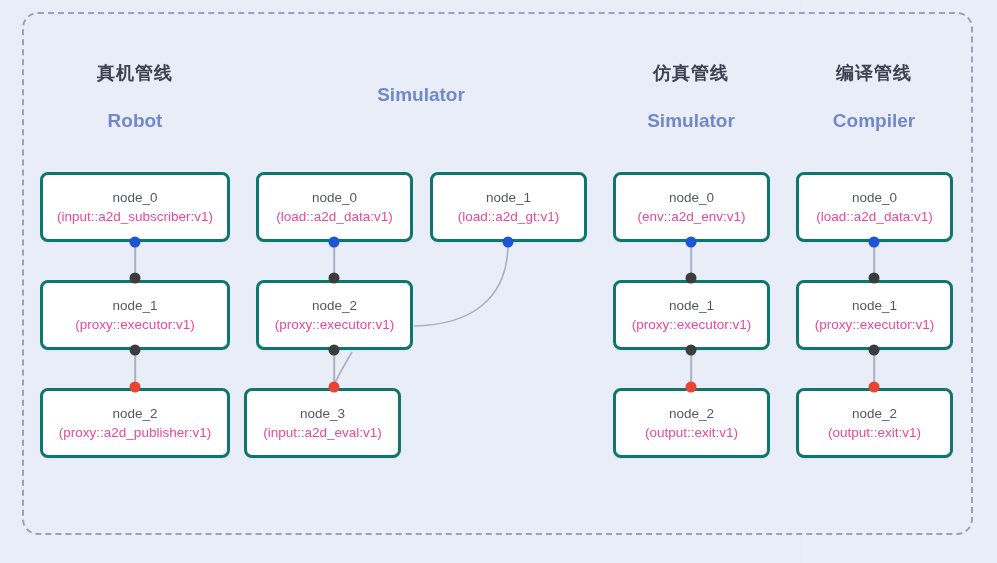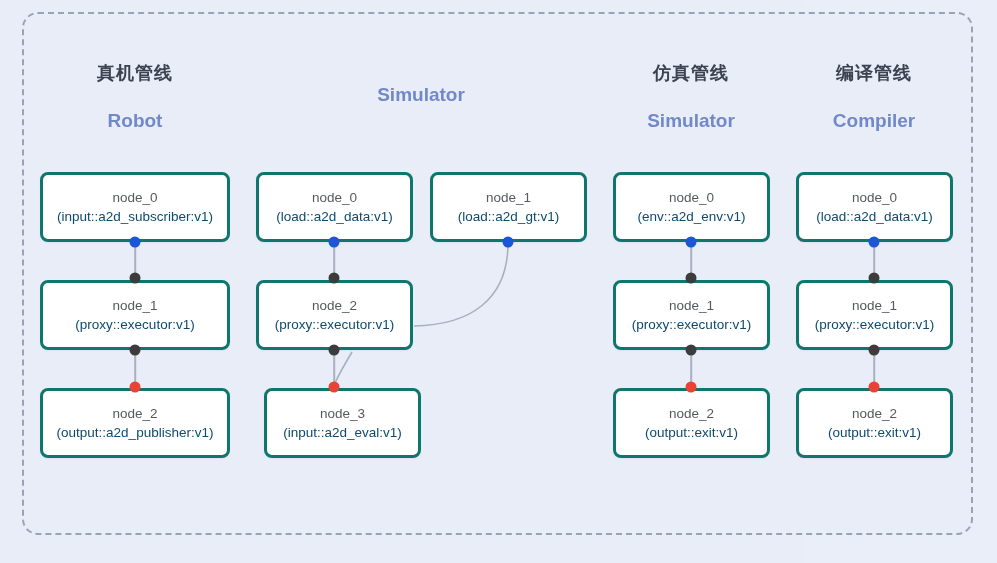--- a/index.html
+++ b/index.html
@@ -58,21 +58,21 @@
   }
   .node-title{
     font-size:13.5px;
     line-height:19px;
     color:#55595f;
     white-space:nowrap;
   }
   .node-sub{
     font-size:13.5px;
     line-height:19px;
-    color:#0c4a6e;
+    color:#ec4899;
     white-space:nowrap;
   }
   .dot{
     position:absolute;
     width:11px;height:11px;
     border-radius:50%;
     transform:translate(-50%,-50%);
     z-index:5;
   }
   .dot-out{background:#1a56d6;}
@@ -139,21 +139,21 @@
   <div class="node" style="left:40px;top:280px;width:190px;height:70px;">
     <div class="node-title">node_1</div>
     <div class="node-sub">(proxy::executor:v1)</div>
   </div>
   <div class="dot dot-in" style="left:135px;top:350px;"></div>
   <div class="edge-line" style="left:135px;top:350px;height:37px;"></div>
   <div class="dot dot-term" style="left:135px;top:387px;"></div>
 
   <div class="node" style="left:40px;top:388px;width:190px;height:70px;">
     <div class="node-title">node_2</div>
-    <div class="node-sub">(output::a2d_publisher:v1)</div>
+    <div class="node-sub">(proxy::a2d_publisher:v1)</div>
   </div>
 
   <div class="node" style="left:256px;top:172px;width:157px;height:70px;">
     <div class="node-title">node_0</div>
     <div class="node-sub">(load::a2d_data:v1)</div>
   </div>
   <div class="dot dot-out" style="left:334px;top:242px;"></div>
   <div class="edge-line" style="left:334px;top:242px;height:36px;"></div>
   <div class="dot dot-in" style="left:334px;top:278px;"></div>
 
@@ -164,21 +164,21 @@
   <div class="dot dot-out" style="left:508px;top:242px;"></div>
 
   <div class="node" style="left:256px;top:280px;width:157px;height:70px;">
     <div class="node-title">node_2</div>
     <div class="node-sub">(proxy::executor:v1)</div>
   </div>
   <div class="dot dot-in" style="left:334px;top:350px;"></div>
   <div class="edge-line" style="left:334px;top:350px;height:37px;"></div>
   <div class="dot dot-term" style="left:334px;top:387px;"></div>
 
-  <div class="node" style="left:264px;top:388px;width:157px;height:70px;">
+  <div class="node" style="left:244px;top:388px;width:157px;height:70px;">
     <div class="node-title">node_3</div>
     <div class="node-sub">(input::a2d_eval:v1)</div>
   </div>
 
   <div class="node" style="left:613px;top:172px;width:157px;height:70px;">
     <div class="node-title">node_0</div>
     <div class="node-sub">(env::a2d_env:v1)</div>
   </div>
   <div class="dot dot-out" style="left:691px;top:242px;"></div>
   <div class="edge-line" style="left:691px;top:242px;height:36px;"></div>

